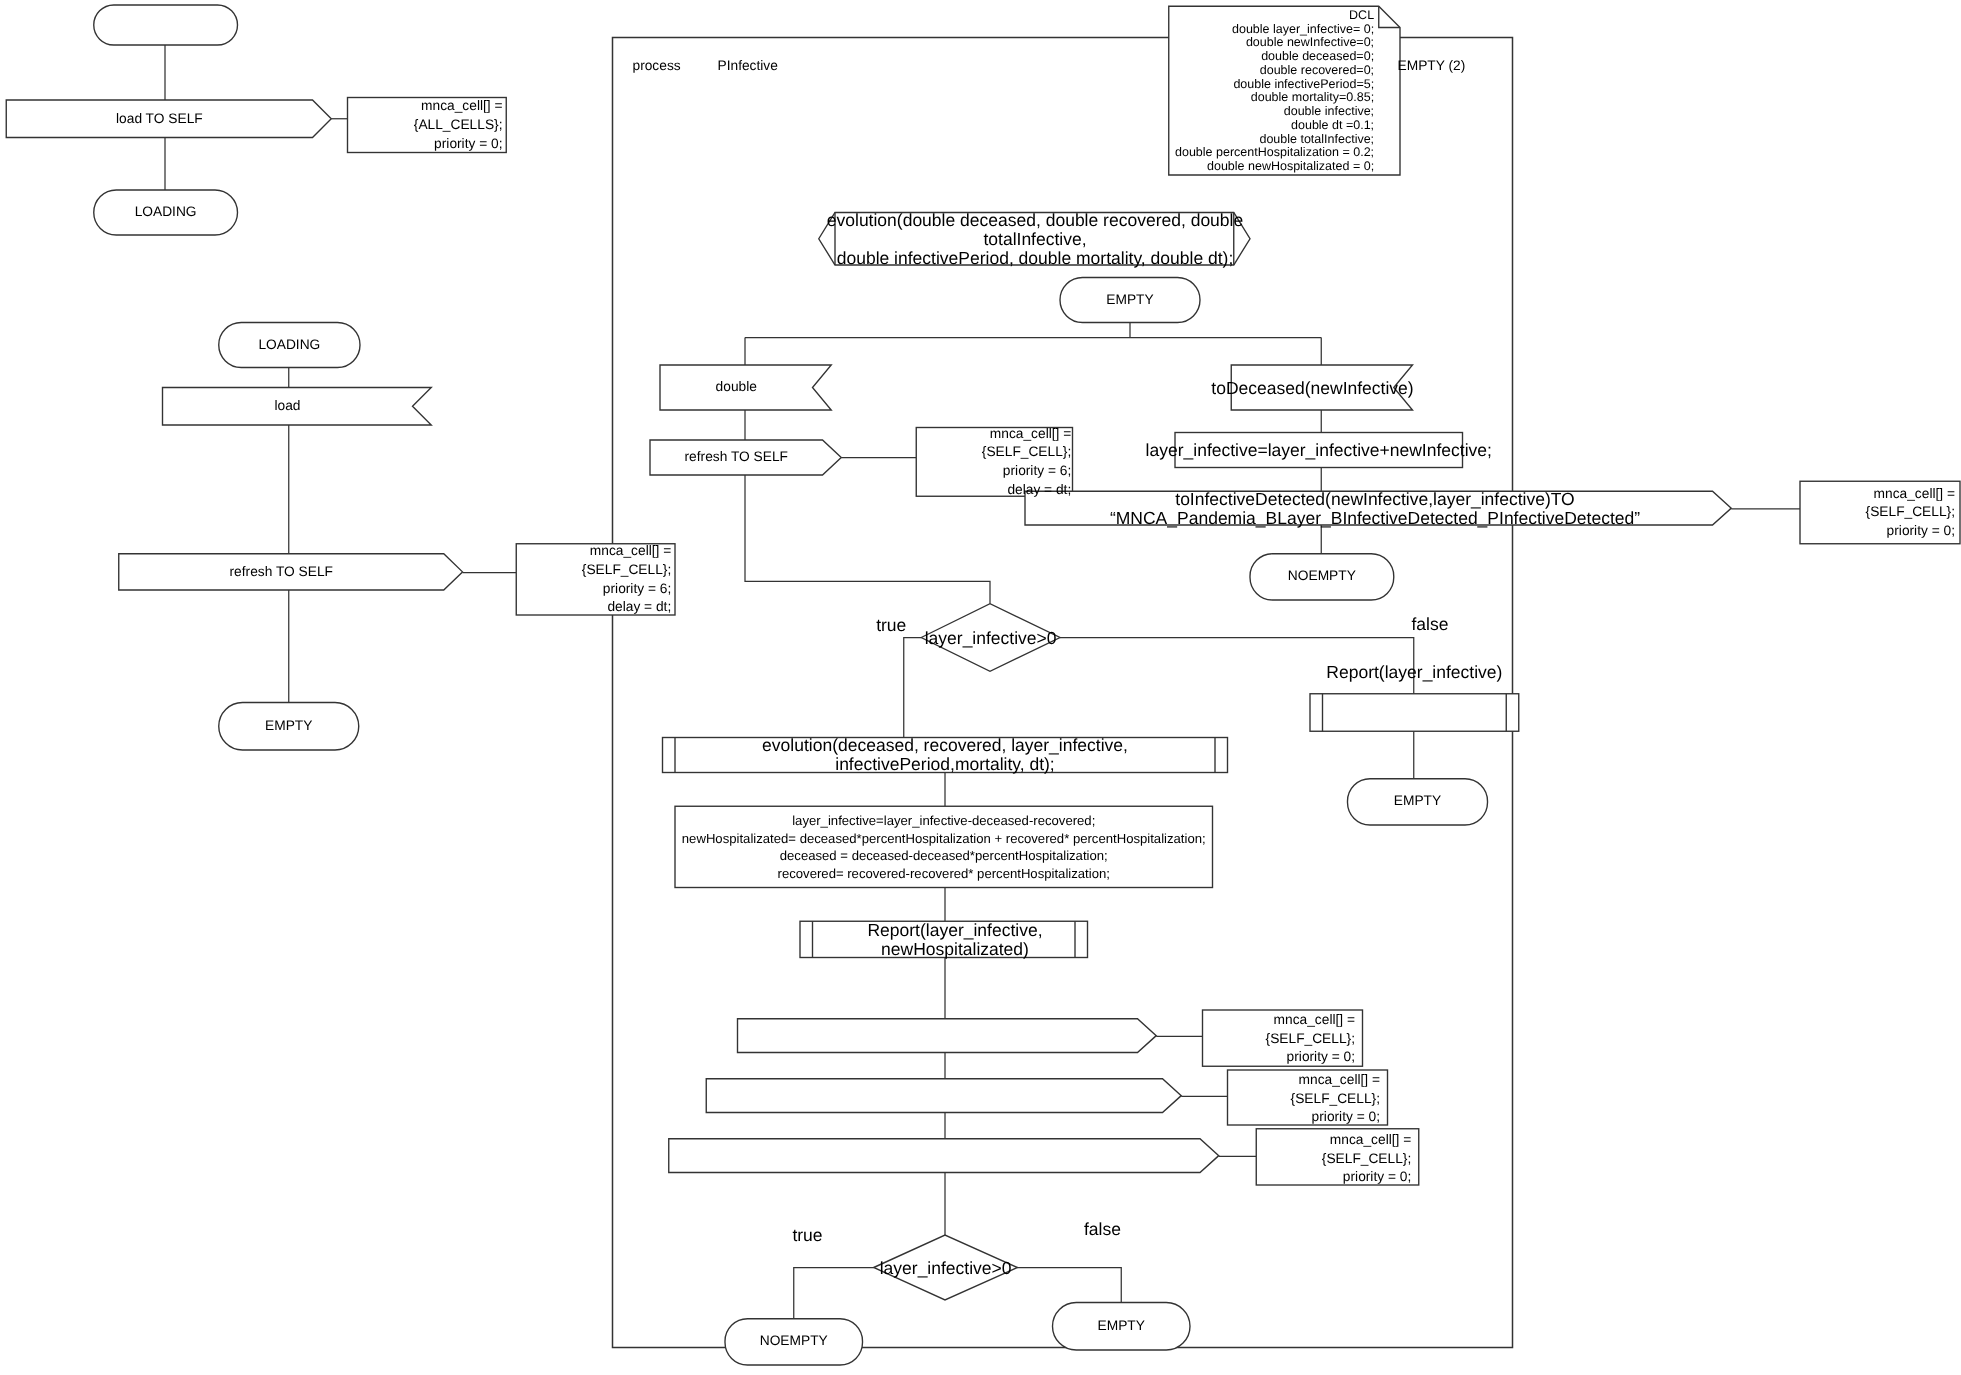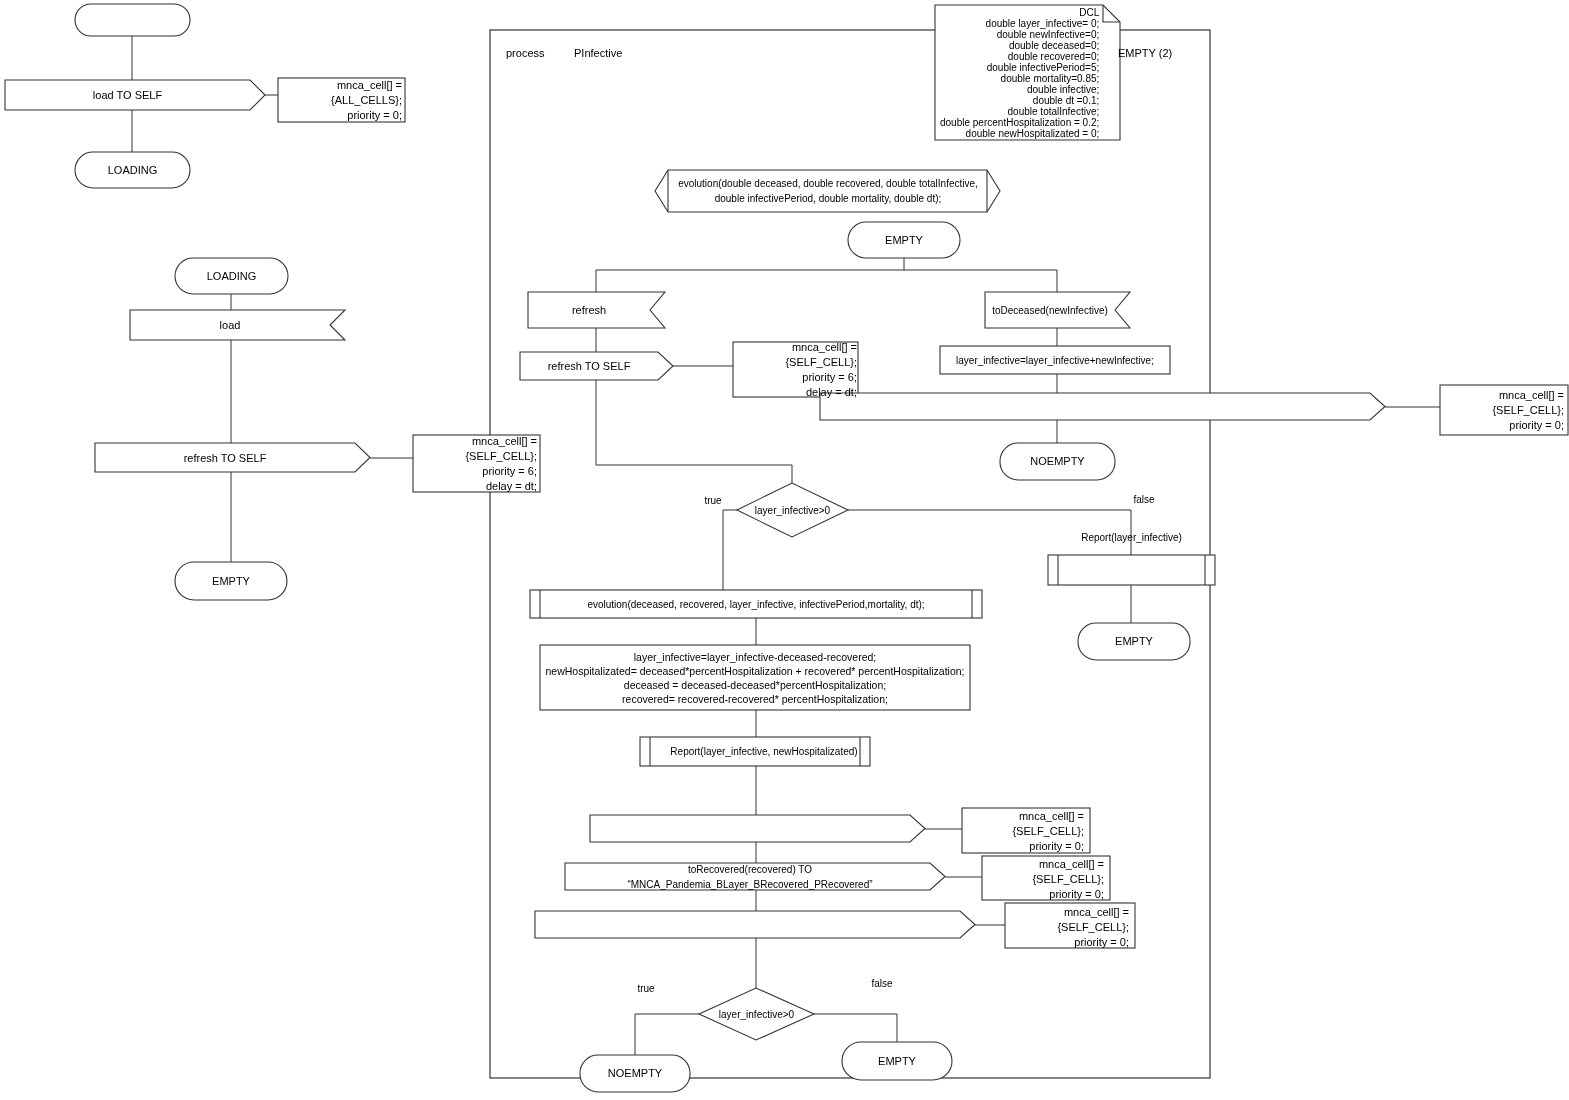--- a/index.html
+++ b/index.html
@@ -4,21 +4,21 @@
 <style>
   html,body{margin:0;padding:0;background:#ffffff;}
   .canvas{position:relative;width:1569px;height:1100px;background:#ffffff;
           font-family:"Liberation Sans", sans-serif;color:#000;overflow:hidden;}
   .wires{position:absolute;left:0;top:0;}
   .t{position:absolute;display:flex;align-items:center;justify-content:center;
      text-align:center;font-size:11px;line-height:15px;white-space:pre-line;pointer-events:none;}
   .t.l{justify-content:flex-start;text-align:right;}
   .t.top{align-items:flex-start;}
   .t.b{font-weight:normal;}
-  .fs10{font-size:10px;}
+  .fs10{font-size:14px;}
   .fs95{font-size:9.5px;}
   .dcl{font-size:10px;line-height:11px;}
   .asg{font-size:10.5px;line-height:14px;}
 </style>
 </head>
 <body>
 
 <div class="canvas">
 
   <svg class="wires" width="1569" height="1100" viewBox="0 0 1569 1100">
@@ -143,48 +143,48 @@
 double mortality=0.85;
 double infective;
 double dt =0.1;
 double totalInfective;
 double percentHospitalization = 0.2;
 double newHospitalizated = 0;</div>
 
   <div class="t fs10" style="left:660px;top:171px;width:336px;height:40px">evolution(double deceased, double recovered, double totalInfective,
 double infectivePeriod, double mortality, double dt);</div>
   <div class="t" style="left:848px;top:222px;width:112px;height:36px">EMPTY</div>
-  <div class="t" style="left:528px;top:292px;width:122px;height:36px">refresh</div>
+  <div class="t" style="left:528px;top:292px;width:122px;height:36px">double</div>
   <div class="t fs10" style="left:985px;top:292px;width:130px;height:36px">toDeceased(newInfective)</div>
   <div class="t" style="left:520px;top:353px;width:138px;height:27px">refresh TO SELF</div>
   <div class="t l" style="left:739px;top:344px;width:118px;height:52px">mnca_cell[] = {SELF_CELL};
 priority = 6;
 delay = dt;</div>
   <div class="t fs10" style="left:940px;top:347px;width:230px;height:27px">layer_infective=layer_infective+newInfective;</div>
+  <div class="t fs10" style="left:826px;top:394px;width:548px;height:26px">toInfectiveDetected(newInfective,layer_infective)TO “MNCA_Pandemia_BLayer_BInfectiveDetected_PInfectiveDetected”</div>
   <div class="t l" style="left:1446px;top:388px;width:118px;height:45px">mnca_cell[] = {SELF_CELL};
 priority = 0;</div>
   <div class="t" style="left:1000px;top:443px;width:115px;height:37px">NOEMPTY</div>
 
   <div class="t fs10" style="left:737px;top:484px;width:111px;height:52px">layer_infective&gt;0</div>
   <div class="t fs10" style="left:693px;top:493px;width:40px;height:14px">true</div>
   <div class="t fs10" style="left:1122px;top:492px;width:44px;height:14px">false</div>
 
   <div class="t fs10" style="left:1048px;top:523px;width:167px;height:28px">Report(layer_infective)</div>
   <div class="t" style="left:1078px;top:623px;width:112px;height:37px">EMPTY</div>
 
   <div class="t asg" style="left:545px;top:647px;width:420px;height:61px">layer_infective=layer_infective-deceased-recovered;
 newHospitalizated= deceased*percentHospitalization + recovered* percentHospitalization;
 deceased = deceased-deceased*percentHospitalization;
 recovered= recovered-recovered* percentHospitalization;</div>
   <div class="t fs10" style="left:540px;top:591px;width:432px;height:26px">evolution(deceased, recovered, layer_infective, infectivePeriod,mortality, dt);</div>
   <div class="t fs10" style="left:640px;top:738px;width:248px;height:27px">Report(layer_infective, newHospitalizated)</div>
 
   <div class="t l" style="left:968px;top:811px;width:116px;height:40px">mnca_cell[] = {SELF_CELL};
 priority = 0;</div>
-  <div class="t fs10" style="left:570px;top:864px;width:360px;height:25px">toRecovered(recovered) TO “MNCA_Pandemia_BLayer_BRecovered_PRecovered”</div>
   <div class="t l" style="left:988px;top:859px;width:116px;height:40px">mnca_cell[] = {SELF_CELL};
 priority = 0;</div>
   <div class="t l" style="left:1011px;top:907px;width:118px;height:40px">mnca_cell[] = {SELF_CELL};
 priority = 0;</div>
 
   <div class="t fs10" style="left:699px;top:989px;width:115px;height:50px">layer_infective&gt;0</div>
   <div class="t fs10" style="left:626px;top:981px;width:40px;height:14px">true</div>
   <div class="t fs10" style="left:860px;top:976px;width:44px;height:14px">false</div>
 
   <div class="t" style="left:580px;top:1055px;width:110px;height:37px">NOEMPTY</div>

